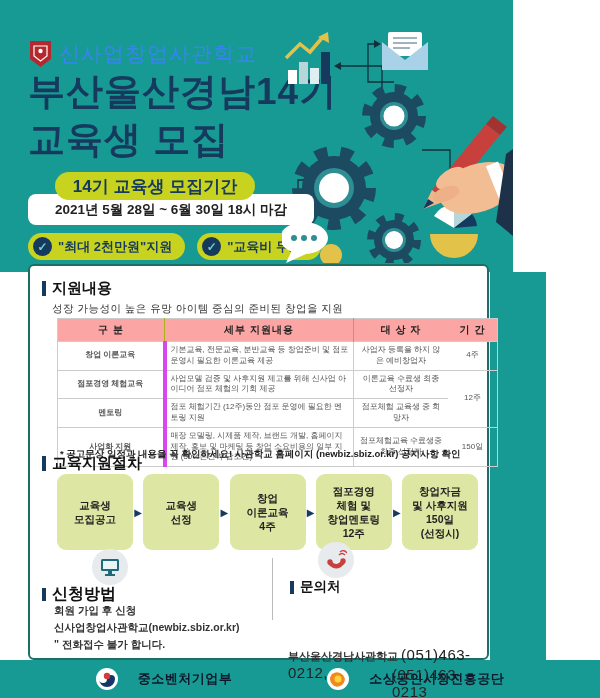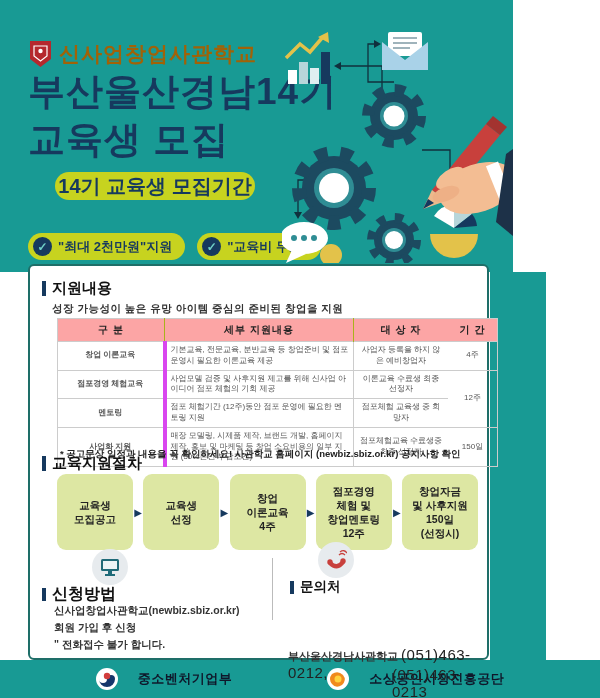--- a/index.html
+++ b/index.html
@@ -6,39 +6,39 @@
   body{font-family:"Liberation Sans",sans-serif;}
   .poster{position:relative;width:600px;height:698px;background:#ffffff;overflow:hidden;}
 
   
   .hdr{position:absolute;left:0;top:0;width:513px;height:272px;background:#189a94;}
   .strip{position:absolute;left:490px;top:272px;width:56px;height:390px;background:#189a94;}
   .foot{position:absolute;left:0;top:660px;width:600px;height:38px;background:#189a94;}
 
   
   .academy{position:absolute;left:30px;top:40px;display:flex;align-items:center;gap:8px;}
-  .academy .name{color:#a16207;font-size:21px;font-weight:bold;letter-spacing:1px;}
+  .academy .name{color:#3b82f6;font-size:21px;font-weight:normal;letter-spacing:1px;}
   .title{position:absolute;left:28px;top:68px;color:#16395e;font-size:37px;font-weight:800;line-height:48px;letter-spacing:1px;}
   .pill{position:absolute;left:55px;top:172px;width:200px;height:28px;background:#c7d31f;border-radius:15px;
-        display:flex;align-items:center;justify-content:center;color:#16395e;font-size:20px;font-weight:bold;z-index:3;}
+        display:flex;align-items:center;justify-content:center;color:#16395e;font-size:17px;font-weight:bold;z-index:3;}
   .datebox{position:absolute;left:28px;top:194px;width:286px;height:31px;background:#fff;border-radius:8px;
         display:flex;align-items:center;justify-content:center;color:#222;font-size:13.5px;font-weight:bold;z-index:2;}
   .badges{position:absolute;left:28px;top:233px;display:flex;gap:12px;}
   .badge{height:27px;background:#c7d31f;border-radius:15px;display:flex;align-items:center;gap:6px;
         padding:0 13px 0 5px;color:#16395e;font-size:13px;font-weight:bold;}
   .badge .chk{width:19px;height:19px;border-radius:50%;background:#16395e;color:#6fd0c8;display:flex;
         align-items:center;justify-content:center;font-size:12px;font-weight:bold;}
   .illus{position:absolute;left:282px;top:28px;width:231px;height:235px;}
 
   
   .card{position:absolute;left:28px;top:264px;width:461px;height:396px;background:#fff;border:2px solid #1e6e68;
         border-radius:6px;z-index:5;box-sizing:border-box;}
   .sec{position:absolute;display:flex;align-items:center;gap:6px;font-size:15px;font-weight:bold;color:#111;}
   .sec .bar{width:4px;height:15px;background:#16395e;display:inline-block;}
-  .sub{position:absolute;left:22px;top:36px;font-size:10.5px;font-weight:bold;color:#333;letter-spacing:.5px;}
+  .sub{position:absolute;left:22px;top:36px;font-size:10.5px;font-weight:normal;color:#333;letter-spacing:.5px;}
 
   
   table.sup{position:absolute;left:27px;top:52px;width:421px;border-collapse:collapse;table-layout:fixed;
         border:1px solid #ccc;}
   table.sup th{background:#fca5a5;font-size:10px;font-weight:bold;color:#222;padding:4px 2px;letter-spacing:1px;}
   th.c-cat{width:102px;}th.c-det{width:184px;border-left:1px solid #a9b21b;}
   th.c-tar{width:90px;border-left:1px solid #a9b21b;}th.c-per{width:45px;}
   table.sup td{font-size:8px;color:#555;padding:3px 4px;border-top:1px solid #ccc;line-height:1.35;vertical-align:middle;}
   td.cat{text-align:center;font-size:9px;font-weight:bold;color:#333;}
   td.det{border-left:4px solid #d946ef;}
@@ -82,20 +82,21 @@
     </svg>
     <span class="name">신사업창업사관학교</span>
   </div>
 
   <div class="title">
     <div>부산울산경남14기</div>
     <div>교육생 모집</div>
   </div>
 
   <div class="pill">14기 교육생 모집기간</div>
+  <div class="datebox">2021년 5월 28일 ~ 6월 30일 18시 마감</div>
 
   <div class="badges">
     <div class="badge">
       <span class="chk">✓</span>
       <span>"최대 2천만원"지원</span>
     </div>
     <div class="badge">
       <span class="chk">✓</span>
       <span>"교육비 무료"</span>
     </div>
@@ -258,22 +259,22 @@
         <rect x="3" y="3" width="14" height="8" fill="#eaf4f6"></rect>
         <rect x="8" y="13" width="4" height="3" fill="#1e6a78"></rect>
         <rect x="5" y="16" width="10" height="2" fill="#1e6a78"></rect>
       </svg>
     </div>
     <div class="sec" style="left:12px;top:318px;font-size:16px;">
       <span class="bar" style="height:13px;"></span>
       <span>신청방법</span>
     </div>
     <div class="lines" style="left:24px;top:336px;">
+      <div>회원 가입 후 신청</div>
       <div>신사업창업사관학교(newbiz.sbiz.or.kr)</div>
-      <div>회원 가입 후 신청</div>
       <div>" 전화접수 불가 합니다.</div>
     </div>
 
     <div class="icircle" style="left:288px;top:276px;">
       <svg width="22" height="22" viewBox="0 0 22 22">
         <path d="M5 14 q7 7 13 -1" stroke="#c8403c" stroke-width="4.5" fill="none" stroke-linecap="round"></path>
         <circle cx="5" cy="13" r="2.7" fill="#c8403c"></circle>
         <circle cx="18" cy="12" r="2.7" fill="#c8403c"></circle>
         <path d="M14 6 q3 -3 6 0 M15 3 q4 -3 7 1" stroke="#c8403c" stroke-width="1.3" fill="none"></path>
       </svg>

